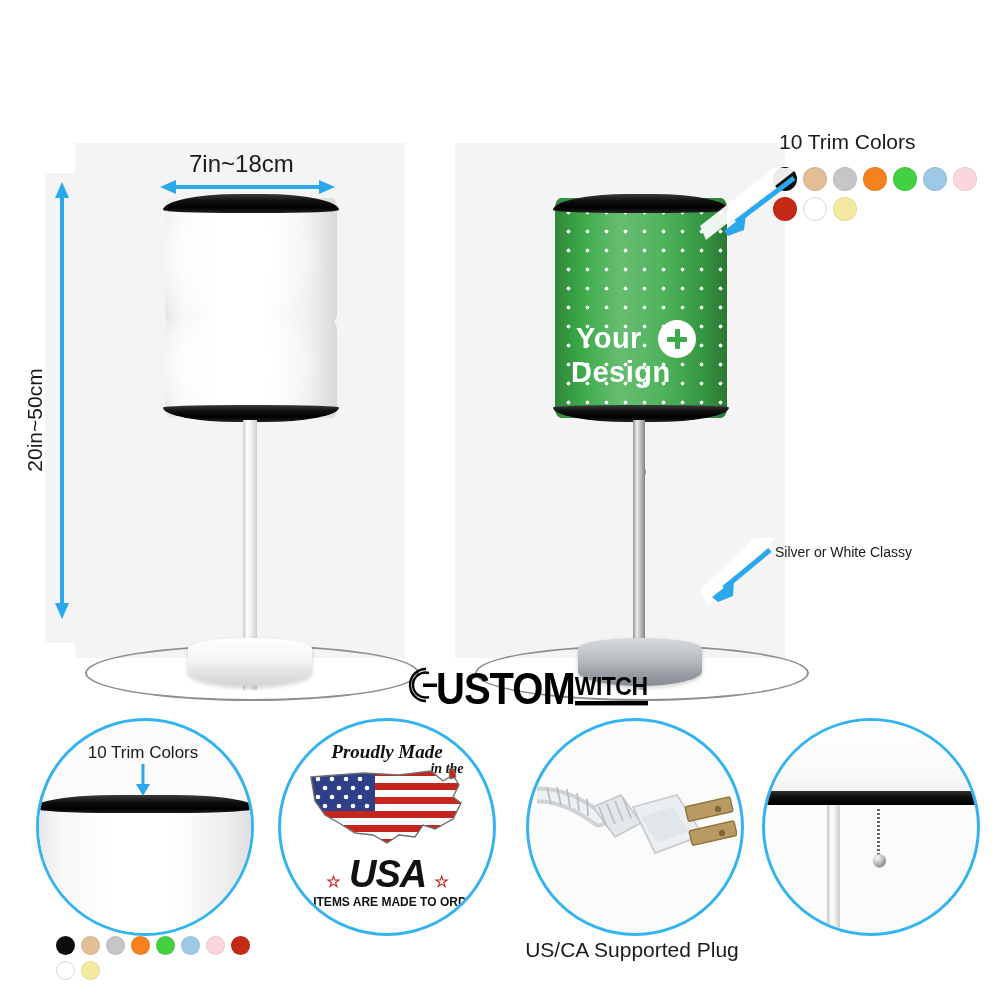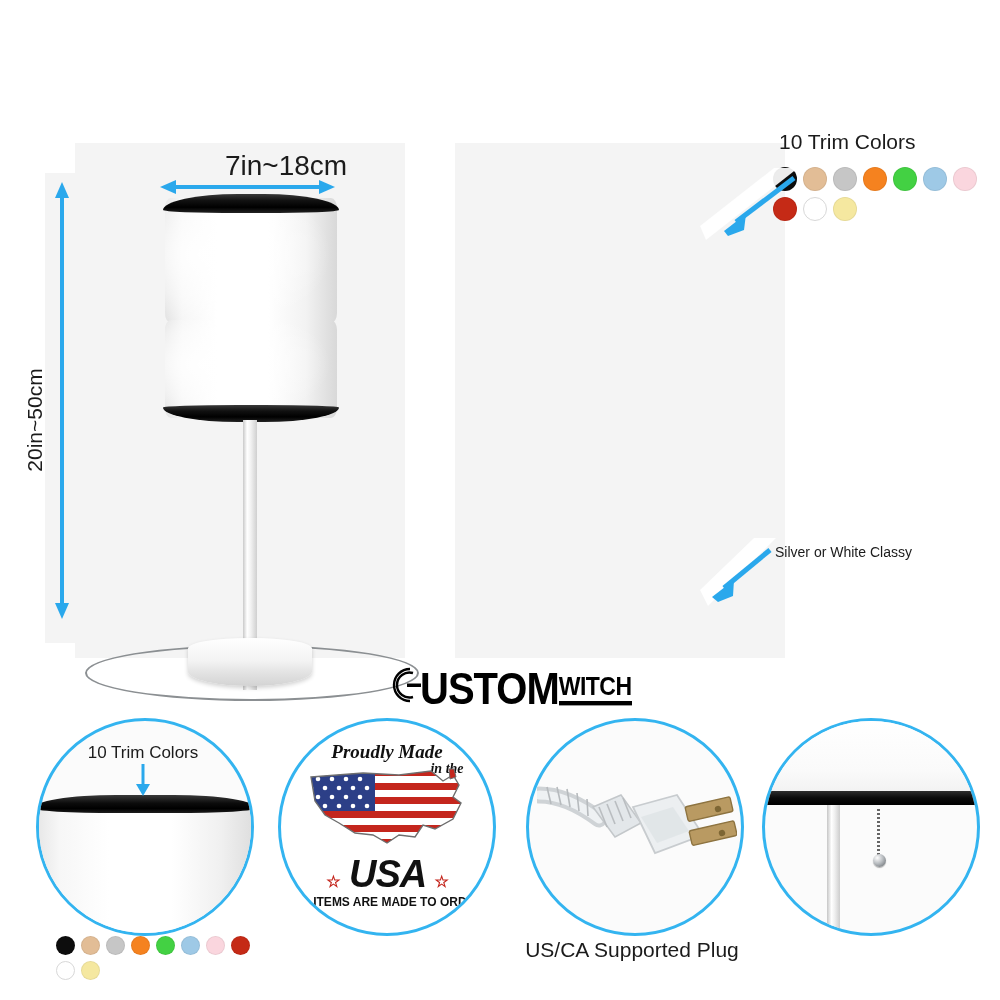--- a/index.html
+++ b/index.html
@@ -233,21 +233,21 @@
         <div class="swatch" title="gray" style="width: 24px; height: 24px; background: rgb(198, 198, 198); border: 1px solid rgba(0, 0, 0, 0.06);"></div>
         <div class="swatch" title="orange" style="width: 24px; height: 24px; background: rgb(245, 130, 31); border: 1px solid rgba(0, 0, 0, 0.06);"></div>
         <div class="swatch" title="green" style="width: 24px; height: 24px; background: rgb(67, 209, 67); border: 1px solid rgba(0, 0, 0, 0.06);"></div>
         <div class="swatch" title="light-blue" style="width: 24px; height: 24px; background: rgb(158, 201, 230); border: 1px solid rgba(0, 0, 0, 0.06);"></div>
         <div class="swatch" title="pink" style="width: 24px; height: 24px; background: rgb(250, 214, 222); border: 1px solid rgba(0, 0, 0, 0.06);"></div>
         <div class="swatch" title="red" style="width: 24px; height: 24px; background: rgb(197, 42, 22); border: 1px solid rgba(0, 0, 0, 0.06);"></div>
         <div class="swatch" title="white" style="width: 24px; height: 24px; background: rgb(255, 255, 255); border: 1px solid rgb(216, 216, 216);"></div>
         <div class="swatch" title="yellow" style="width: 24px; height: 24px; background: rgb(245, 232, 160); border: 1px solid rgba(0, 0, 0, 0.06);"></div>
       </div>
 
-    <div class="lbl" style="left:189px;top:37px;font-size:28px;margin-left:36px;">7in~18cm</div>
+    <div class="lbl" style="left:189px;top:37px;font-size:24px;">7in~18cm</div>
 
     <svg class="arrow-svg" style="left:160px;top:64px;" width="175" height="20">
       <line x1="12" y1="10" x2="163" y2="10" stroke="#2aa8ec" stroke-width="4"></line>
       <polygon points="0,10 16,3 16,17" fill="#2aa8ec"></polygon>
       <polygon points="175,10 159,3 159,17" fill="#2aa8ec"></polygon>
     </svg>
 
     <div class="lbl" style="left:-17px;top:295px;font-size:21px;transform:rotate(-90deg);transform-origin:center;">20in~50cm</div>
 
     <svg class="arrow-svg" style="left:52px;top:69px;" width="20" height="437">
@@ -271,38 +271,66 @@
       <div class="chain" style="left:89px;top:224px;height:47px;"></div>
       <div class="chain-ball" style="left:85px;top:268px;"></div>
 
       <div class="pole" style="left:83px;top:222px;width:14px;height:270px;"></div>
 
       <div class="cord" style="left:-75px;top:447px;width:330px;height:52px;"></div>
 
       <div class="base" style="left:28px;top:440px;width:124px;height:48px;"></div>
     </div>
 
+    <div class="lamp" style="left:550px;top:85px;width:180px;height:460px;">
+
+      <div class="shade shade-green" style="left:5px;top:0;width:172px;height:220px;">
+        <div class="shade-body"></div>
+        <div class="dots"></div>
+      </div>
+
+      <div class="design-text" style="left:26px;top:126px;font-size:29px;">Your</div>
+
+      <div class="plus-badge" style="left:108px;top:122px;width:38px;height:38px;">
+        <span class="bar-h" style="width:20px;height:5px;border-radius:1px;"></span>
+        <span class="bar-v" style="width:5px;height:20px;border-radius:1px;"></span>
+      </div>
+
+      <div class="design-text" style="left:21px;top:160px;font-size:29px;">Design</div>
+
+      <div class="trim trim-top" style="left:3px;width:176px;top:-4px;height:19px;"></div>
+      <div class="trim trim-bot" style="left:3px;width:176px;top:207px;height:17px;"></div>
+
+      <div class="chain" style="left:89px;top:224px;height:47px;"></div>
+      <div class="chain-ball" style="left:85px;top:268px;"></div>
+
+      <div class="pole pole-silver" style="left:83px;top:222px;width:12px;height:270px;"></div>
+
+      <div class="cord" style="left:-75px;top:447px;width:330px;height:52px;"></div>
+
+      <div class="base base-silver" style="left:28px;top:440px;width:124px;height:48px;"></div>
+    </div>
 
     <svg class="arrow-svg" style="left:700px;top:55px;" width="105" height="72">
       <polygon points="6,72 98,0 74,0 0,58" fill="#ffffff" opacity="0.92"></polygon>
       <line x1="94" y1="10" x2="36" y2="54" stroke="#2aa8ec" stroke-width="5"></line>
       <polygon points="24,63 46,46 44,62 28,68" fill="#2aa8ec"></polygon>
     </svg>
 
     <div class="lbl" style="left:775px;top:431px;font-size:14px;">Silver or White Classy</div>
 
     <svg class="arrow-svg" style="left:700px;top:425px;" width="80" height="70">
       <polygon points="8,68 76,0 54,0 0,52" fill="#ffffff" opacity="0.92"></polygon>
       <line x1="70" y1="12" x2="24" y2="50" stroke="#2aa8ec" stroke-width="5"></line>
       <polygon points="12,59 34,42 33,58 18,64" fill="#2aa8ec"></polygon>
     </svg>
 
   </div>
 
-  <div class="logo" style="left:380px;top:663px;justify-content:space-between;">
+  <div class="logo" style="left:396px;top:663px;justify-content:space-between;">
     <div class="logo-c">
       <svg width="44" height="44" viewBox="0 0 44 44">
         <path d="M30 6 A16 16 0 1 0 30 38" fill="none" stroke="#000" stroke-width="2.4"></path>
         <path d="M33 10 A12.5 12.5 0 1 0 33 34" fill="none" stroke="#000" stroke-width="2.4"></path>
         <path d="M27 20.5 L41 20.5 L41 24 L27 24 Z" fill="#000"></path>
       </svg>
     </div>
     <div class="logo-main">USTOM</div>
     <div class="logo-sub">WITCH</div>
   </div>

